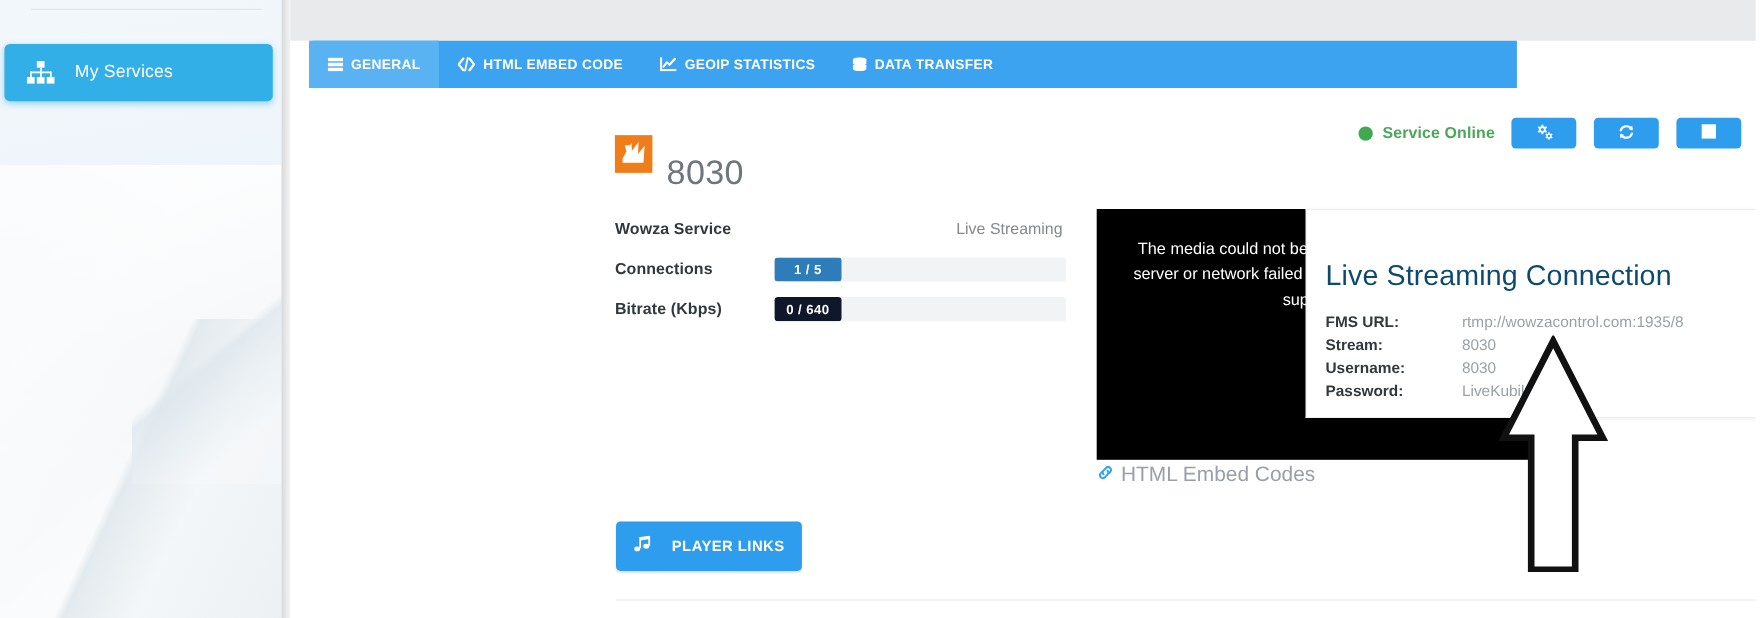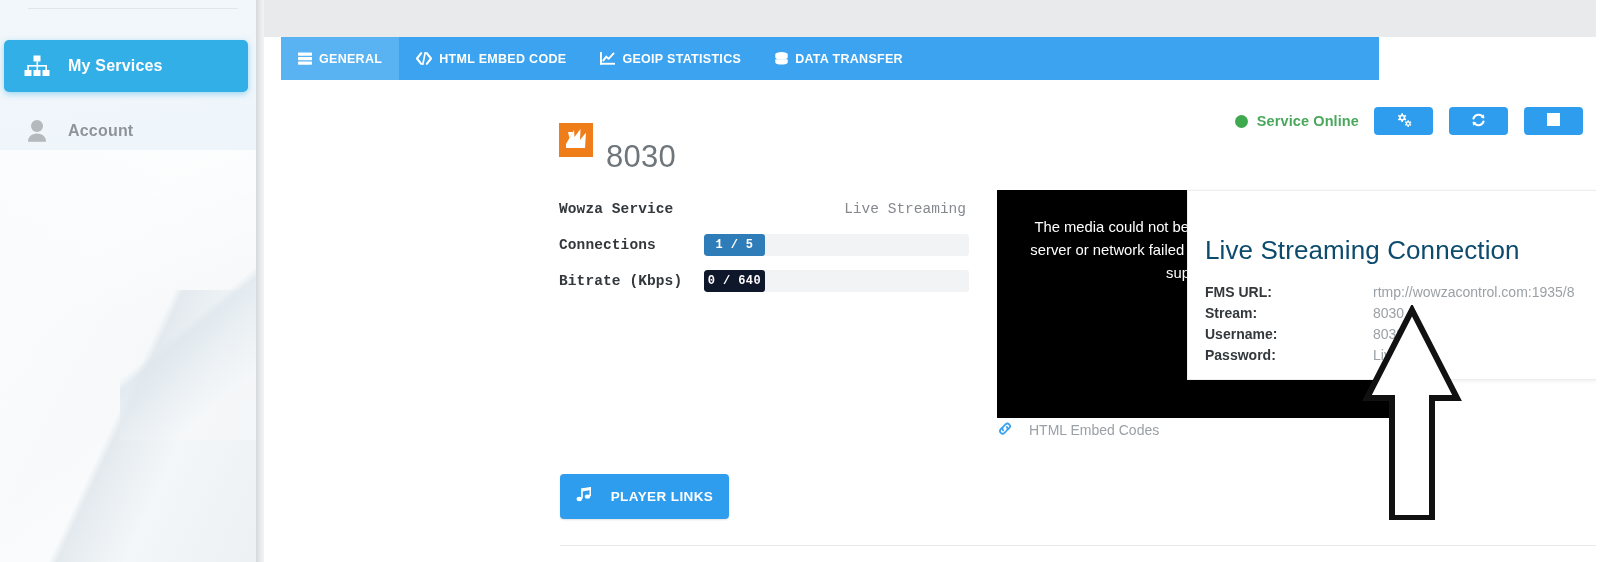--- a/index.html
+++ b/index.html
@@ -16,21 +16,20 @@
   }
 
   
   #sidebar {
     position: absolute;
     left: 0; top: 0;
     width: 256px;
     height: 562px;
     background: linear-gradient(170deg, #f2f7fb 0%, #eef5fa 35%, #f3f6f8 60%, #eef1f3 100%);
     overflow: hidden;
-    font-weight: bold;
   }
   
   #sidebar .photo {
     position: absolute;
     left: 0; top: 150px;
     width: 256px; height: 412px;
     background:
       linear-gradient(to bottom, rgba(255,255,255,0.88) 0%, rgba(255,255,255,0.72) 40%, rgba(255,255,255,0.80) 100%),
       linear-gradient(135deg, #dfe9f0 0%, #eaf0f4 30%, #dde6ec 55%, #f1f4f6 80%, #e7ebee 100%);
   }
@@ -196,21 +195,20 @@
   #stats {
     position: absolute;
     left: 295px; top: 196px;
     width: 410px;
   }
   .stat-row {
     display: flex;
     align-items: center;
     height: 26px;
     margin-bottom: 10px;
-    font-family: Liberation Mono, monospace;
   }
   .stat-label {
     font-size: 14.5px;
     font-weight: bold;
     color: #33383c;
     width: 145px;
     flex: 0 0 145px;
     letter-spacing: .1px;
   }
   .stat-value {
@@ -261,22 +259,22 @@
     margin-top: 8px;
     font-size: 40px;
     font-weight: bold;
     line-height: 1;
   }
   #embed-link {
     position: absolute;
     left: 733px; top: 421px;
     display: flex;
     align-items: center;
-    gap: 16px;
-    font-size: 14px;
+    gap: 6px;
+    font-size: 19px;
     color: #9aa0a6;
     cursor: pointer;
   }
 
   
   #player-links {
     position: absolute;
     left: 296px; top: 474px;
     width: 169px; height: 45px;
     background: #2f9ded;
@@ -339,21 +337,20 @@
     width: 124px;
     flex: 0 0 124px;
     font-size: 14px;
     font-weight: bold;
     color: #33383c;
   }
   .conn-val {
     font-size: 14px;
     color: #9ba1a6;
     white-space: nowrap;
-    margin-left: 44px;
   }
 
   
   #arrow-annotation {
     position: absolute;
     left: 1362px; top: 305px;
     width: 100px;
     height: 215px;
     pointer-events: none;
   }
@@ -385,29 +382,20 @@
         <rect x="12.5" y="6.5" width="1.6" height="4" fill="#ffffff"></rect>
         <rect x="3.8" y="10" width="18.6" height="1.6" fill="#ffffff"></rect>
         <rect x="3.3" y="10" width="1.6" height="5" fill="#ffffff"></rect>
         <rect x="12.5" y="10" width="1.6" height="5" fill="#ffffff"></rect>
         <rect x="21.4" y="10" width="1.6" height="5" fill="#ffffff"></rect>
       </svg>
     </span>
     <span class="nav-label">My Services</span>
   </div>
 
-  <div class="nav-item plain">
-    <span class="nav-icon">
-      <svg width="26" height="24" viewBox="0 0 26 24" aria-hidden="true">
-        <circle cx="13" cy="7" r="6" fill="#b3b9bd"></circle>
-        <path d="M13 14.5c-6 0-9 3.8-9 8.2h18c0-4.4-3-8.2-9-8.2z" fill="#b3b9bd"></path>
-      </svg>
-    </span>
-    <span class="nav-label">Account</span>
-  </div>
 </div>
 <div id="sidebar-scroll-edge"></div>
 
 <div id="content">
   <div id="content-topstrip"></div>
 
   <div id="tabbar">
     <div class="tab active">
       <span>
         <svg width="14" height="13" viewBox="0 0 14 13" aria-hidden="true">

